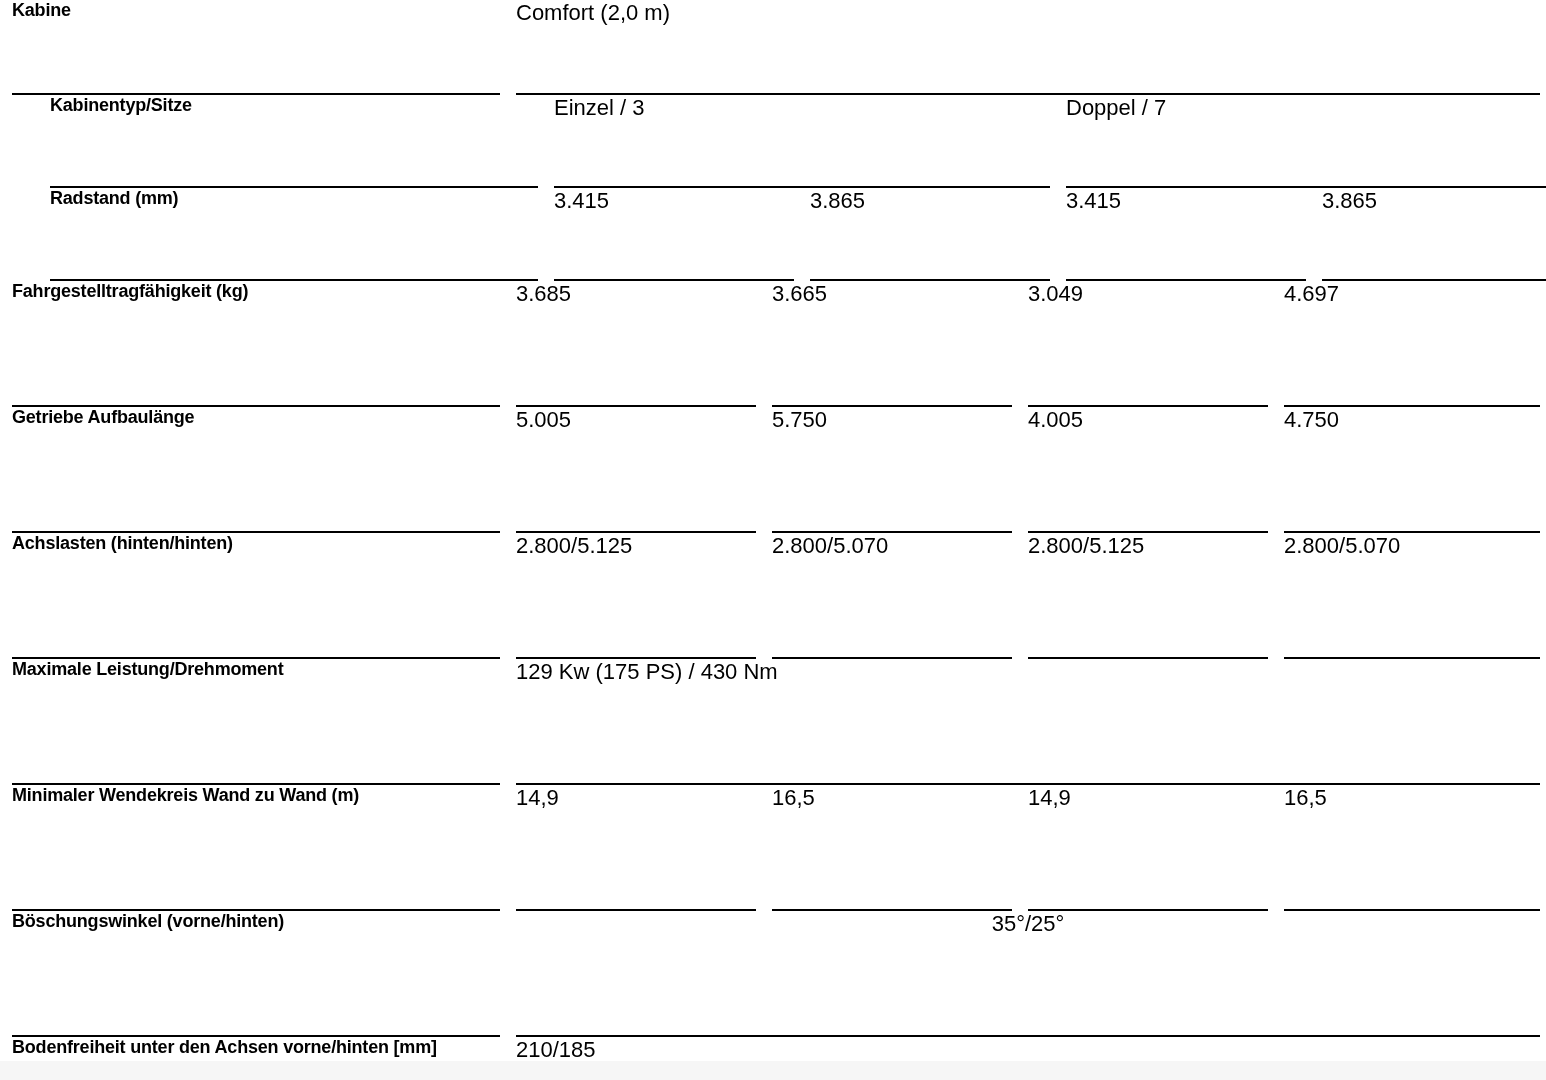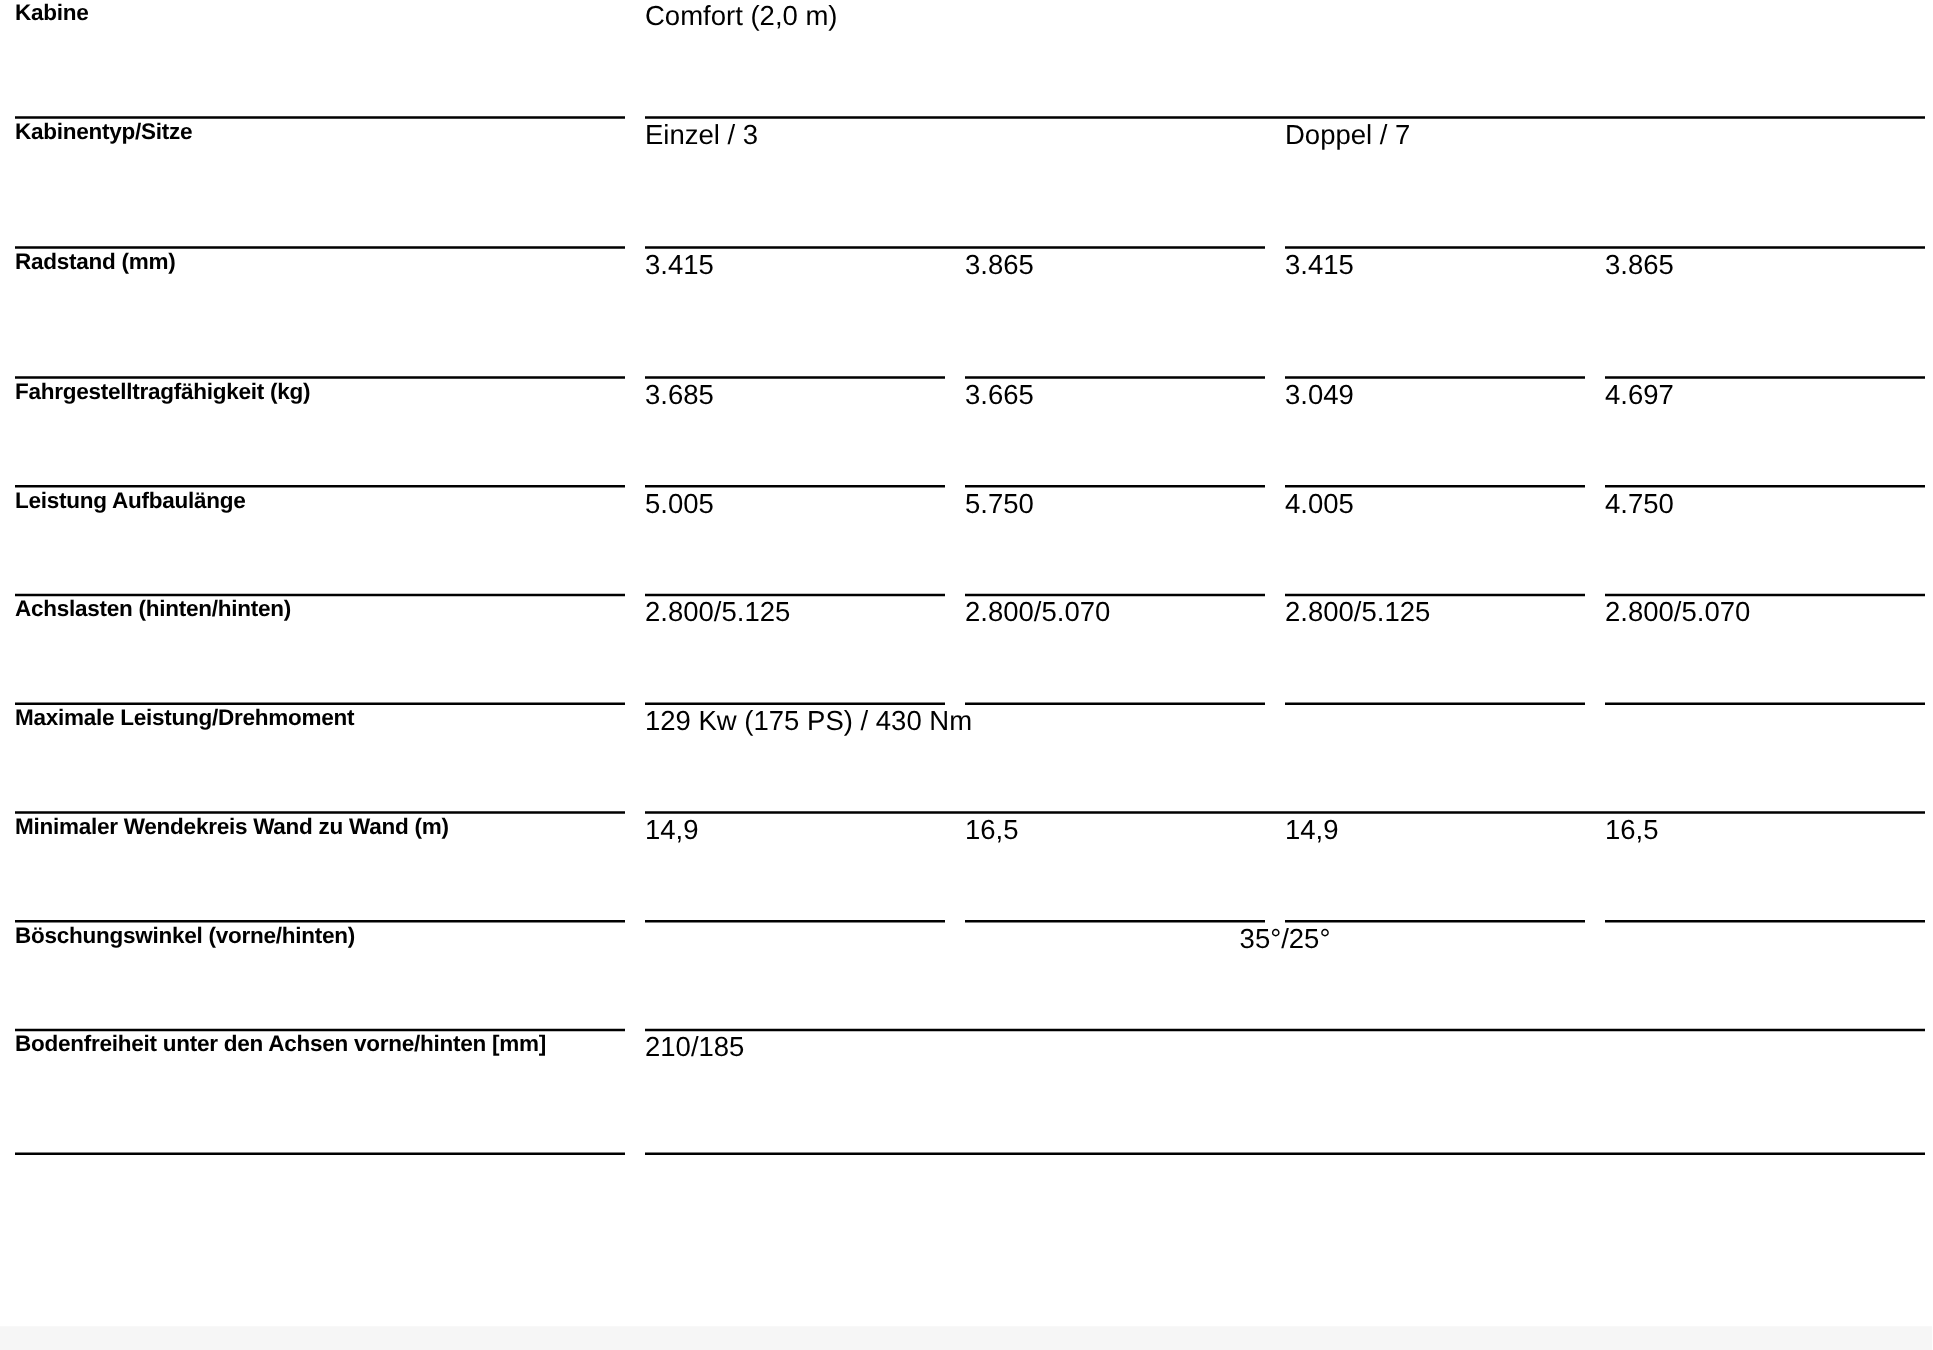--- a/index.html
+++ b/index.html
@@ -10,24 +10,24 @@
     background: #ffffff;
     font-family: "Liberation Sans", sans-serif;
     color: #000000;
     overflow: hidden;
   }
   .table { padding-left: 12px; }
   .row {
     display: grid;
     grid-template-columns: 488px 240px 240px 240px 256px;
     column-gap: 16px;
-    height: 87px;
+    height: 126px;
   }
   .row-1 { height: 95px; }
-  .row-2, .row-3 { height: 104px; }
+  .row-2, .row-3 { height: 93px; margin-left: 38px; }
   .row-11 { height: 99px; }
   .cell {
     display: flex;
     border-bottom: 2px solid #000000;
     overflow: hidden;
   }
   .row-1 .cell, .row-2 .cell { padding-bottom: 17px; }
   .lbl {
     font-weight: bold;
     font-size: 18px;
@@ -103,21 +103,21 @@
       <div class="cell">
           <span class="val">3.049</span>
         </div>
       <div class="cell">
           <span class="val">4.697</span>
         </div>
     </div>
 
     <div class="row row-5">
       <div class="cell">
-          <span class="lbl">Leistung Aufbaulänge</span>
+          <span class="lbl">Getriebe Aufbaulänge</span>
         </div>
       <div class="cell">
           <span class="val">5.005</span>
         </div>
       <div class="cell">
           <span class="val">5.750</span>
         </div>
       <div class="cell">
           <span class="val">4.005</span>
         </div>

